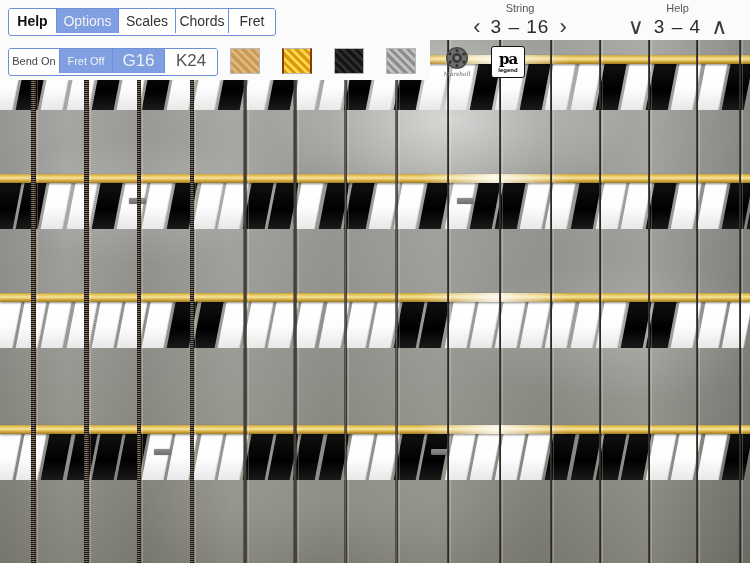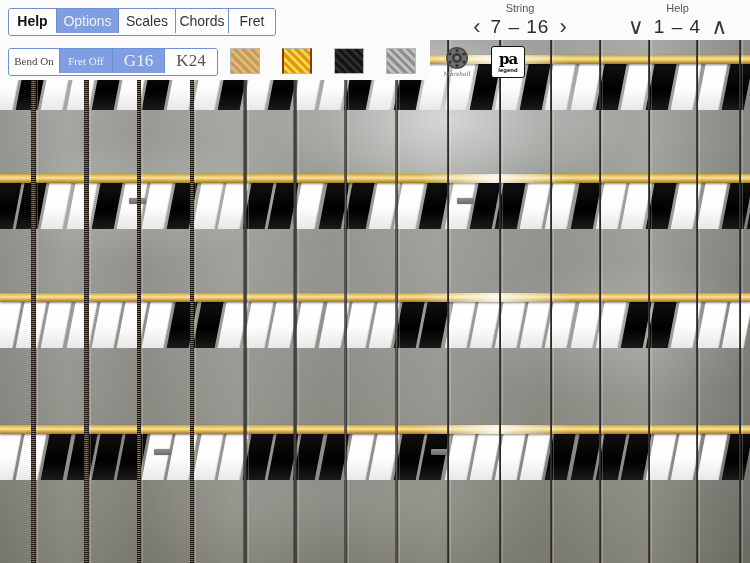--- a/index.html
+++ b/index.html
@@ -74,21 +74,21 @@
     border-right:1px solid #6c8fd6;background:#fff;color:#333;cursor:pointer;
     box-sizing:border-box;white-space:nowrap;}
   .segbtn:last-child{border-right:none;}
   .segbtn.sel{background:#7f9fe2;color:#f1f1f1;}
   .segbtn.bold{font-weight:bold;color:#111;}
 
   #menubar{left:8px;top:8px;height:26px;font-size:14px;}
   #menubar .segbtn{height:24px;}
 
   #bendbar{left:8px;top:48px;height:26px;}
-  #bendbar .segbtn{height:24px;font-family:Liberation Serif, serif;}
+  #bendbar .segbtn{height:24px;}
   .sm{font-size:11px;color:#444;}
   .lg{font-size:17px;color:#555;}
 
   .swatch{position:absolute;top:48px;width:30px;height:26px;border:1px solid #b9b9b9;
     pointer-events:auto;cursor:pointer;box-sizing:border-box;}
   .sw-tan{background:
       repeating-linear-gradient(45deg,#c89a5a 0 3px,#e0b878 3px 6px),
       repeating-linear-gradient(-45deg,rgba(120,80,35,.45) 0 3px,rgba(255,220,160,.3) 3px 6px);}
   .sw-gold{background:
       repeating-linear-gradient(45deg,#d89a10 0 3px,#ffd54a 3px 6px),
@@ -343,27 +343,27 @@
 
     <div id="brand-pa">
       <span class="pa-top">pa</span>
       <span class="pa-bot">legend</span>
     </div>
 
     <div class="stepper" id="string-stepper">
       <div class="step-label">String</div>
       <div class="stepinner">
         <span class="arrow">‹</span>
-        <span class="stepval">7 – 16</span>
+        <span class="stepval">3 – 16</span>
         <span class="arrow">›</span>
       </div>
     </div>
 
     <div class="stepper" id="fret-stepper">
       <div class="step-label">Help</div>
       <div class="stepinner">
         <span class="arrow">∨</span>
-        <span class="stepval">1 – 4</span>
+        <span class="stepval">3 – 4</span>
         <span class="arrow">∧</span>
       </div>
     </div>
   </div>
 </div>
 
 </body></html>

